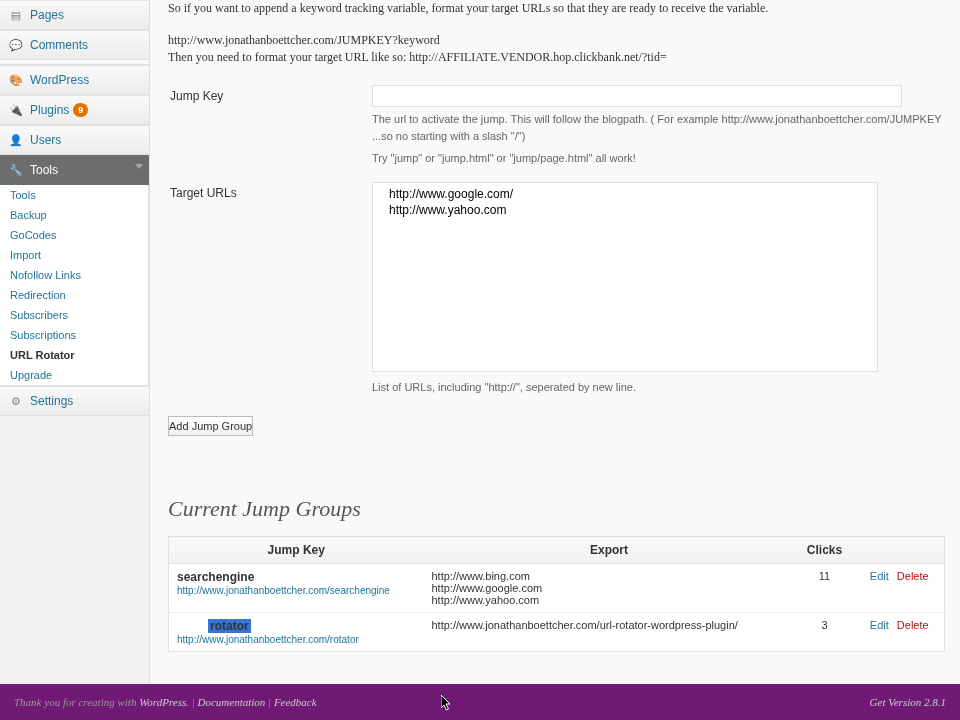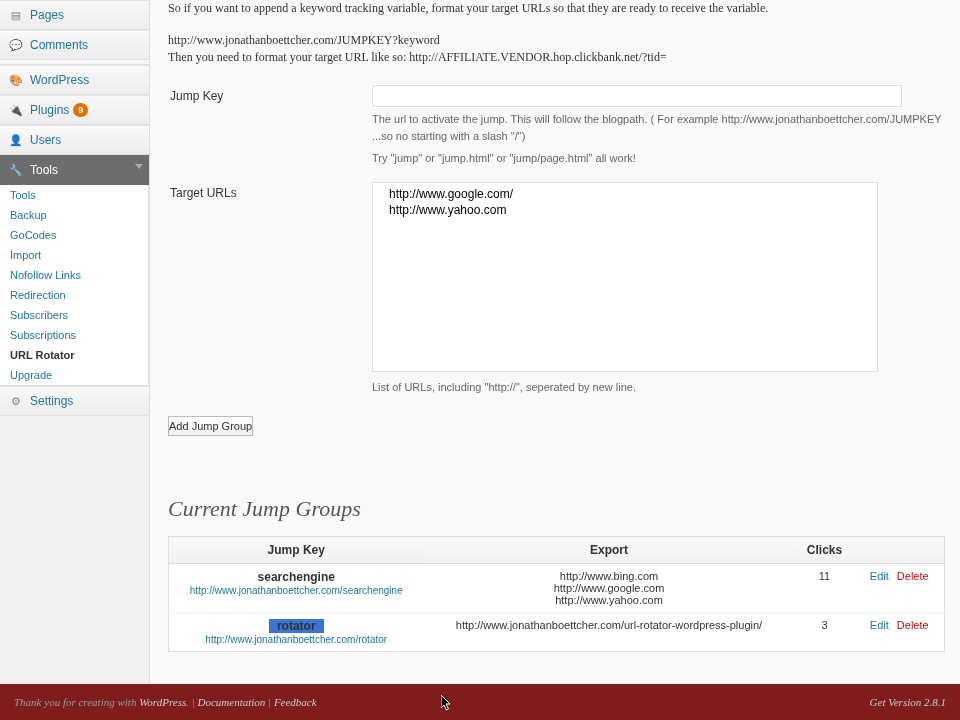--- a/index.html
+++ b/index.html
@@ -21,28 +21,28 @@
 .form-table { width: 100%; }
 .form-table th { text-align: left; vertical-align: top; padding: 10px 10px 10px 0; width: 200px; font-weight: normal; font-size: 12px; }
 .form-table td { padding: 6px 0; vertical-align: top; }
 .form-table input[type=text] { width: 530px; padding: 3px 4px; border: 1px solid #dfdfdf; background: #fff; font-size: 12px; }
 .form-table textarea { width: 506px; height: 190px; padding: 3px 16px; border: 1px solid #dfdfdf; background: #fff; font-family: inherit; font-size: 12px; line-height: 1.4; resize: none; }
 .desc { color: #666; font-size: 11px; line-height: 1.6; margin-top: 4px; }
 .button-secondary { background: linear-gradient(#fff,#f0f0f0); border: 1px solid #bbb; border-radius: 0; padding: 3px 0; font-size: 11px; cursor: pointer; color: #333; margin-top: 12px; }
 h3.heading { font-family: Georgia, serif; font-style: italic; font-weight: normal; font-size: 22px; color: #555; margin: 60px 0 14px 0; }
 table.widefat { width: 100%; border-collapse: collapse; border: 1px solid #dfdfdf; background: #fff; }
 table.widefat th { background: linear-gradient(#f9f9f9,#f1f1f1); border-bottom: 1px solid #dfdfdf; padding: 6px 8px; font-size: 12px; text-align: center; color: #333; }
-table.widefat td { padding: 6px 8px; border-top: 1px solid #eee; font-size: 11px; vertical-align: top; text-align: center; }
+table.widefat td { padding: 6px 8px; border-top: 1px solid #eee; font-size: 11px; vertical-align: top; }
 table.widefat .jk { font-weight: bold; font-size: 12px; color: #333; }
 table.widefat .jkurl { color: #21759b; font-size: 10px; }
 table.widefat td.center { text-align: center; }
 .edit-link { color: #21759b; cursor: pointer; }
 .del-link { color: #bc0b0b; cursor: pointer; margin-left: 8px; }
-.hl { background: #3875d7; color: #fff; padding: 0 8px; }
-#footer { position: absolute; bottom: 0; left: 0; right: 0; height: 36px; background: #7f1d1d; color: #999; display: flex; align-items: center; padding: 0 14px; font-size: 11px; font-style: italic; font-family: Georgia, serif; }
+.hl { background: #3875d7; color: #fff; padding: 0 2px; margin-left: 31px; }
+#footer { position: absolute; bottom: 0; left: 0; right: 0; height: 36px; background: #701a75; color: #999; display: flex; align-items: center; padding: 0 14px; font-size: 11px; font-style: italic; font-family: Georgia, serif; }
 #footer a { color: #ccc; text-decoration: none; }
 #footer .ver { margin-left: auto; }
 #cursor { position: absolute; left: 441px; top: 695px; width: 12px; height: 18px; pointer-events: none; z-index: 999; }
 #cursor svg { display: block; }
 </style>
 </head>
 <body>
 
 <div id="adminwrap">
   <div id="sidebar">

